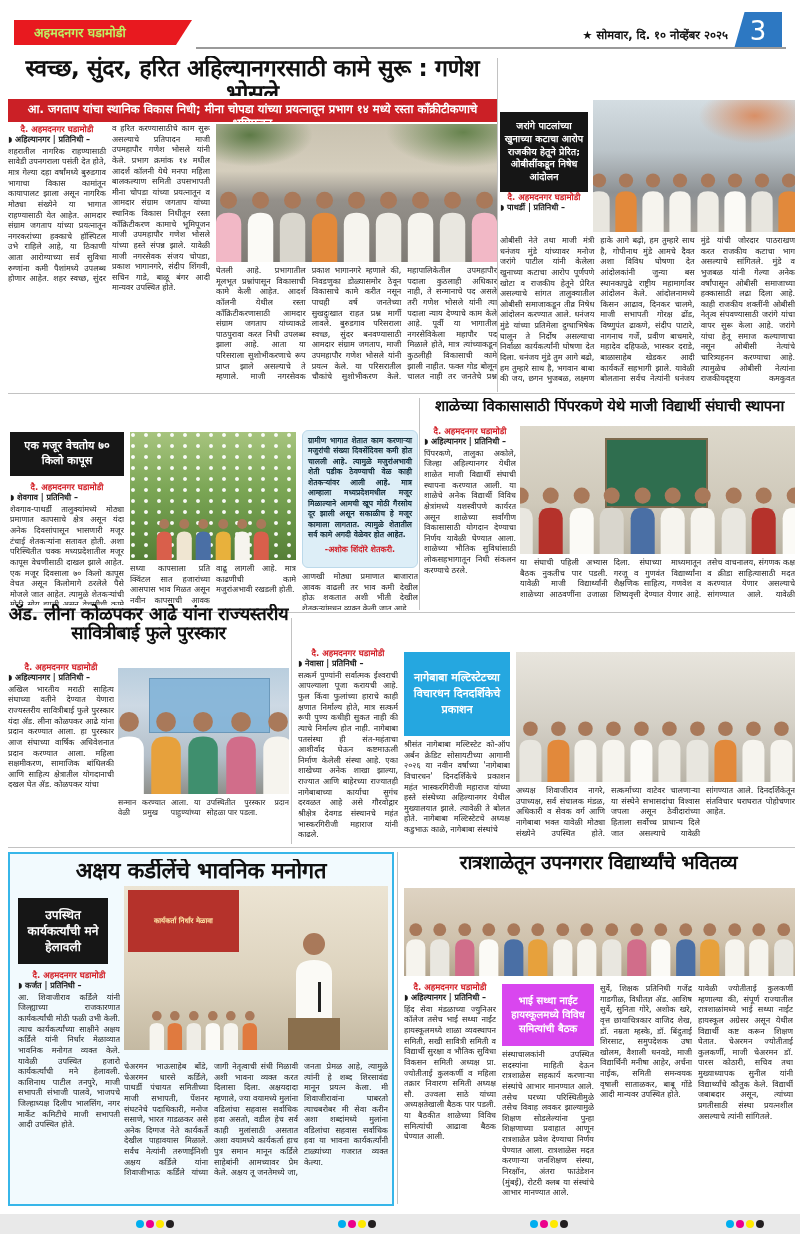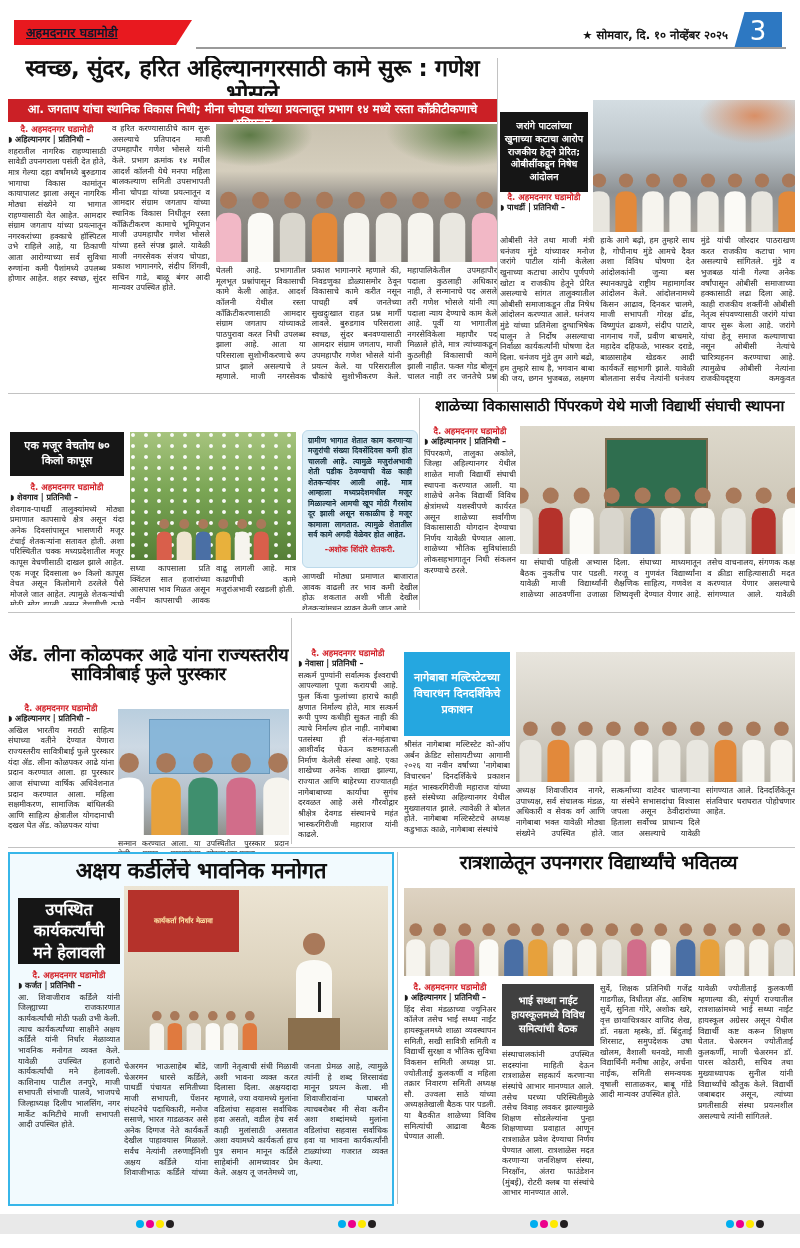--- a/index.html
+++ b/index.html
@@ -1,22 +1,22 @@
 <!DOCTYPE html>
 <html><head>
 <meta charset="utf-8">
 <style>
   html,body{margin:0;padding:0;background:#ffffff;}
   .page{position:relative;width:800px;height:1248px;background:#ffffff;overflow:hidden;
         font-family:"DejaVu Sans",sans-serif;color:#1c1c1c;}
   
   .mast-banner{position:absolute;left:14px;top:20px;width:178px;height:25px;background:#e8191f;
         clip-path:polygon(0 0,100% 0,91% 100%,0 100%);}
-  .mast-banner span{display:block;color:#0f172a;font-weight:bold;font-size:12.5px;line-height:25px;
-        padding-left:12px;text-decoration:underline;white-space:nowrap;overflow:hidden;}
+  .mast-banner span{display:block;color:#bef264;font-weight:bold;font-size:12.5px;line-height:25px;
+        padding-left:20px;white-space:nowrap;overflow:hidden;}
   .page-date{position:absolute;right:72px;top:27px;font-size:11.5px;font-weight:bold;color:#111;white-space:nowrap;}
   .page-num{position:absolute;right:18px;top:12px;width:48px;height:37px;background:#2d78c2;
         clip-path:polygon(22% 0,100% 0,100% 100%,0 100%);color:#fff;font-size:26px;font-weight:400;
         display:flex;align-items:center;justify-content:center;}
   .header-rule{position:absolute;left:196px;right:14px;top:47px;height:2px;background:#9a9a9a;}
   
   .vsep,.hsep{position:absolute;background:#c2c2c2;}
   .vsep{width:1px;}
   .hsep{height:1px;}
   
@@ -55,21 +55,21 @@
       line-height:1.3;padding:2px;box-sizing:border-box;}
   .podium-man{position:absolute;right:18%;bottom:0;width:52px;height:120px;}
   .p8{background:linear-gradient(180deg,#ded3c2 0%,#cfc2ad 60%,#b3a58e 100%);}
   
   .quotebox{background:#ddeef7;border:1px solid #bcd9ea;border-radius:6px;padding:5px 5px 3px;overflow:hidden;}
   .quotebox .q{font-size:7.6px;font-weight:bold;line-height:1.38;text-align:justify;color:#17303d;}
   .quote-by{color:#d21f26;font-weight:bold;font-size:8px;text-align:center;margin-top:2px;}
   
   .bluebox{background:#25a7e0;color:#fff;font-weight:bold;text-align:center;display:flex;align-items:center;
       justify-content:center;line-height:1.45;padding:5px;box-sizing:border-box;overflow:hidden;}
-  .redbox{background:#404040;color:#fff;font-weight:bold;text-align:center;display:flex;align-items:center;
+  .redbox{background:#d946ef;color:#fff;font-weight:bold;text-align:center;display:flex;align-items:center;
       justify-content:center;line-height:1.4;padding:5px;box-sizing:border-box;overflow:hidden;}
   
   .a7-frame{border:2px solid #37b6e9;background:#f2fafe;}
   
   .bottom-strip{position:absolute;left:0;top:1214px;width:800px;height:20px;background:#e9e9e9;}
   .dots{position:absolute;top:6px;display:flex;gap:2px;}
   .dot{width:8px;height:8px;border-radius:50%;}
   .c{background:#00aeef}.m{background:#ec008c}.y{background:#ffe900}.k{background:#231f20}
   .caption{font-size:7.6px;line-height:1.3;text-align:justify;overflow:hidden;color:#222;}
   .cols2{column-count:2;column-gap:6px;}
@@ -292,21 +292,21 @@
             <circle cx="11" cy="7" r="6" fill="#a9795a"></circle>
             <path d="M2 52 V24 q0-8 9-8 9 0 9 8 V52 Z" fill="#fbfaf6"></path>
           </svg>
         </div>
     </div>
     <div class="abs bodytxt cols3" style="left:96px;top:160px;width:275px;height:52px">
       <span>या संघाची पहिली अभ्यास बैठक नुकतीच पार पडली. यावेळी माजी विद्यार्थ्यांनी शाळेच्या आठवणींना उजाळा दिला. संघाच्या माध्यमातून गरजू व गुणवंत विद्यार्थ्यांना शैक्षणिक साहित्य, गणवेश व शिष्यवृत्ती देण्यात येणार आहे. तसेच वाचनालय, संगणक कक्ष व क्रीडा साहित्यासाठी मदत करण्यात येणार असल्याचे सांगण्यात आले. यावेळी ग्रामस्थ, शिक्षक आणि माजी विद्यार्थी मोठ्या संख्येने उपस्थित होते. संघाच्या अध्यक्षपदी ज्येष्ठ माजी विद्यार्थ्याची निवड करण्यात आली असून कार्यकारिणी लवकरच जाहीर करण्यात येणार आहे.</span>
     </div>
   </div>
 
-  <div class="abs" style="left:8px;top:645px;width:281px;height:229px">
+  <div class="abs" style="left:8px;top:604px;width:281px;height:229px">
     <div class="headline" style="font-size:18px;height:52px">ॲड. लीना कोळपकर आढे यांना राज्यस्तरीय सावित्रीबाई फुले पुरस्कार</div>
     <div class="abs" style="left:0;top:58px;width:106px;height:168px">
       <div class="paper-credit">दै. अहमदनगर घडामोडी</div>
       <div class="dateline"><span>◗</span> <span>अहिल्यानगर | प्रतिनिधी –</span></div>
       <div class="bodytxt" style="height:140px">अखिल भारतीय मराठी साहित्य संघाच्या वतीने देण्यात येणारा राज्यस्तरीय सावित्रीबाई फुले पुरस्कार यंदा ॲड. लीना कोळपकर आढे यांना प्रदान करण्यात आला. हा पुरस्कार आज संघाच्या वार्षिक अधिवेशनात प्रदान करण्यात आला. महिला सक्षमीकरण, सामाजिक बांधिलकी आणि साहित्य क्षेत्रातील योगदानाची दखल घेत ॲड. कोळपकर यांचा</div>
     </div>
     <div class="photo p5" style="left:110px;top:64px;width:171px;height:126px">
       <div class="banner5"></div>
       <div class="people">
           <svg width="36.12" height="86" viewBox="0 0 22 52" style="flex:0 0 auto">
@@ -388,21 +388,21 @@
           </svg>
         </div>
     </div>
     <div class="abs bodytxt cols3" style="left:222px;top:170px;width:279px;height:56px">
       <span>अध्यक्ष शिवाजीराव नागरे, उपाध्यक्ष, सर्व संचालक मंडळ, अधिकारी व सेवक वर्ग आणि नागेबाबा भक्त यावेळी मोठ्या संख्येने उपस्थित होते. सत्कर्माच्या वाटेवर चालणाऱ्या या संस्थेने सभासदांचा विश्वास जपला असून ठेवीदारांच्या हिताला सर्वोच्च प्राधान्य दिले जात असल्याचे यावेळी सांगण्यात आले. दिनदर्शिकेतून संतविचार घराघरात पोहोचणार आहेत.</span>
     </div>
   </div>
 
   <div class="abs a7-frame" style="left:8px;top:852px;width:386px;height:354px">
     <div class="headline" style="font-size:22px;height:32px;margin-top:5px">अक्षय कर्डीलेंचे भावनिक मनोगत</div>
-    <div class="kicker-black abs" style="left:8px;top:44px;width:102px;height:66px;font-size:16px">उपस्थित कार्यकर्त्यांची मने हेलावली</div>
+    <div class="kicker-black abs" style="left:8px;top:44px;width:90px;height:66px;font-size:12px">उपस्थित कार्यकर्त्यांची मने हेलावली</div>
     <div class="abs" style="left:8px;top:116px;width:102px;height:226px">
       <div class="paper-credit">दै. अहमदनगर घडामोडी</div>
       <div class="dateline"><span>◗</span> <span>कर्जत | प्रतिनिधी –</span></div>
       <div class="bodytxt" style="height:198px">आ. शिवाजीराव कर्डिले यांनी जिल्ह्याच्या राजकारणात कार्यकर्त्यांची मोठी फळी उभी केली. त्याच कार्यकर्त्यांच्या साक्षीने अक्षय कर्डिले यांनी निर्धार मेळाव्यात भावनिक मनोगत व्यक्त केले. यावेळी उपस्थित हजारो कार्यकर्त्यांची मने हेलावली. काशिनाथ पाटील तनपुरे, माजी सभापती संभाजी पालवे, भाजपचे जिल्हाध्यक्ष दिलीप भालसिंग, नगर मार्केट कमिटीचे माजी सभापती आदी उपस्थित होते.</div>
     </div>
     <div class="photo p7" style="left:114px;top:32px;width:264px;height:164px">
       <div class="banner7">कार्यकर्ता निर्धार मेळावा</div>
       <svg class="podium-man" viewBox="0 0 52 120">
         <circle cx="26" cy="14" r="11" fill="#a9795a"></circle>
         <path d="M8 120 V44 q0-14 18-14 18 0 18 14 V120 Z" fill="#fbfaf6"></path>

